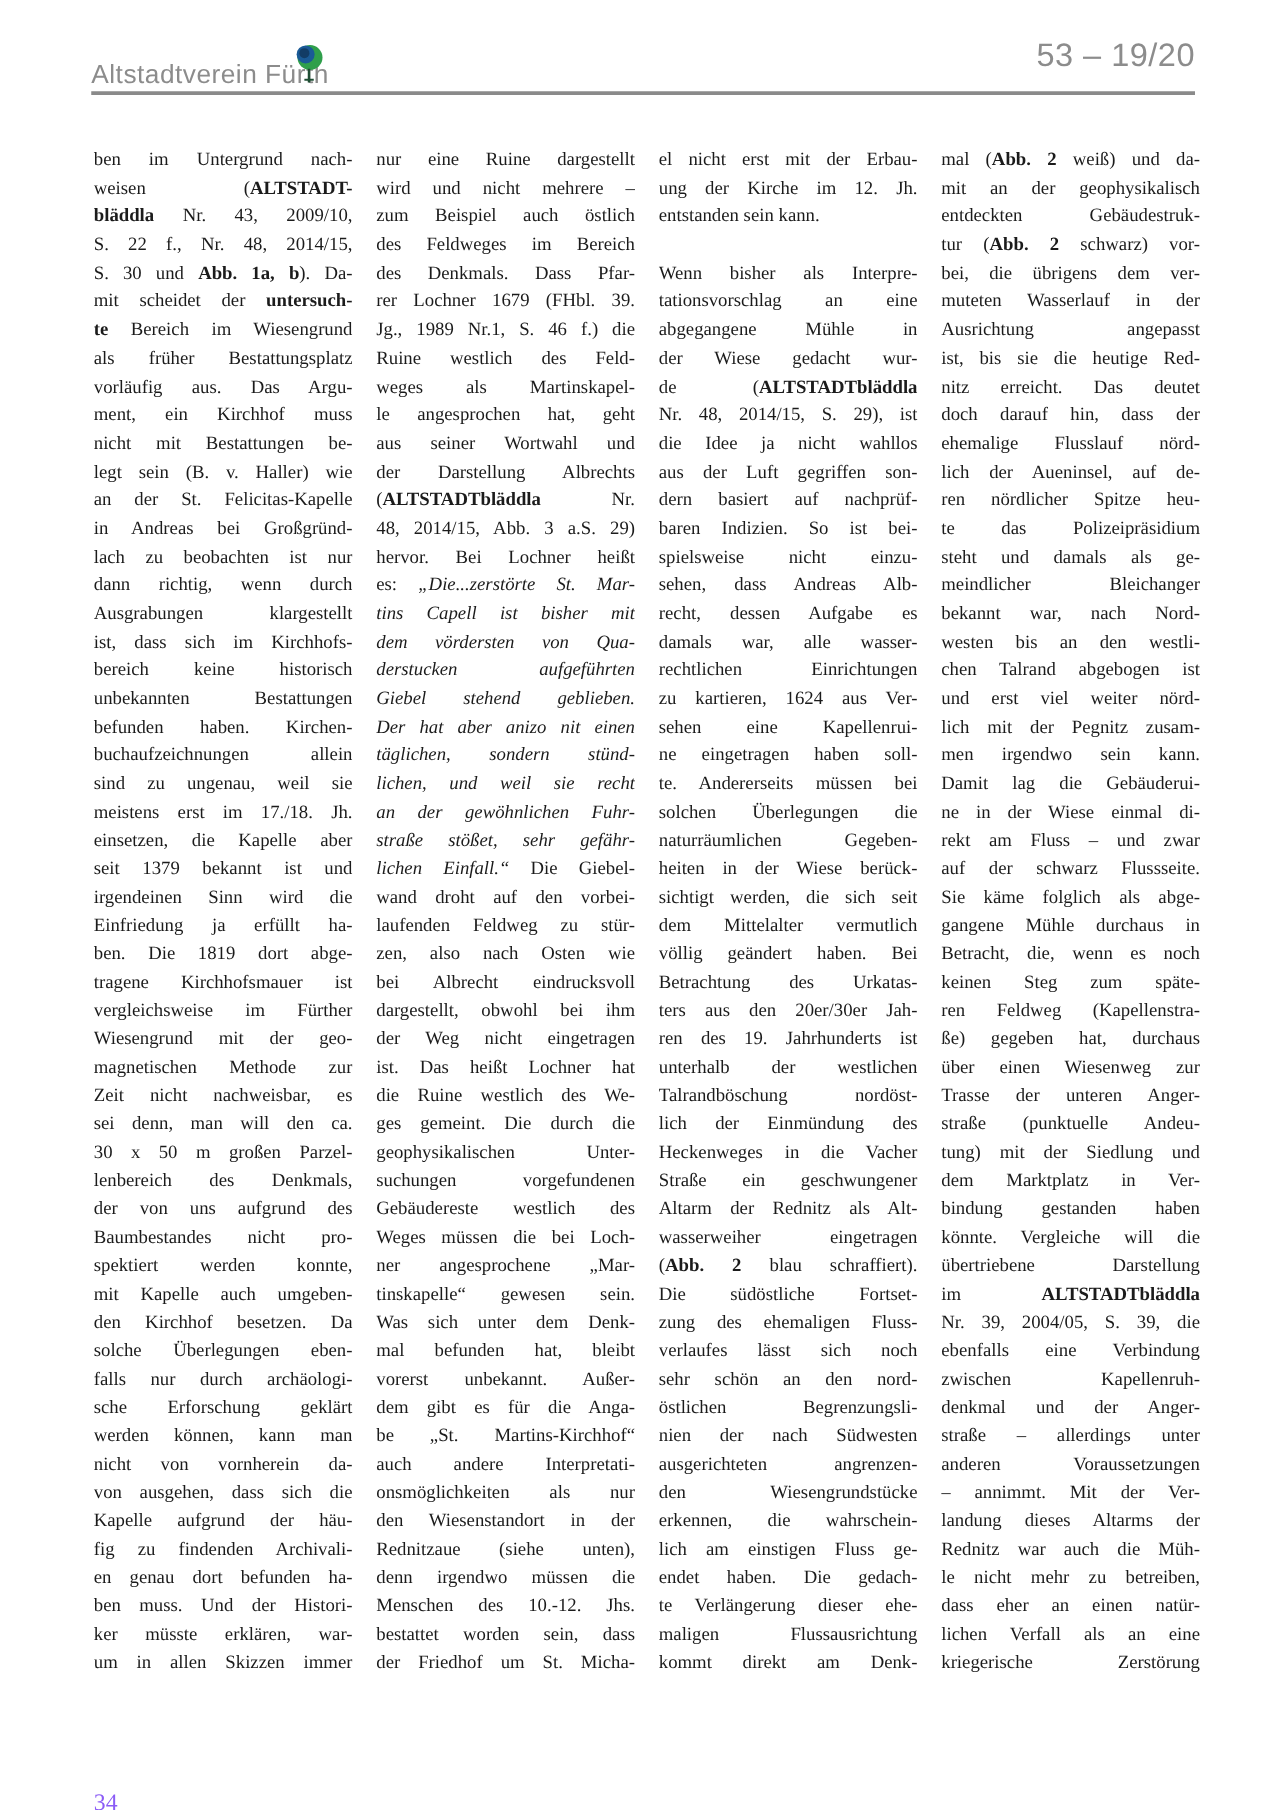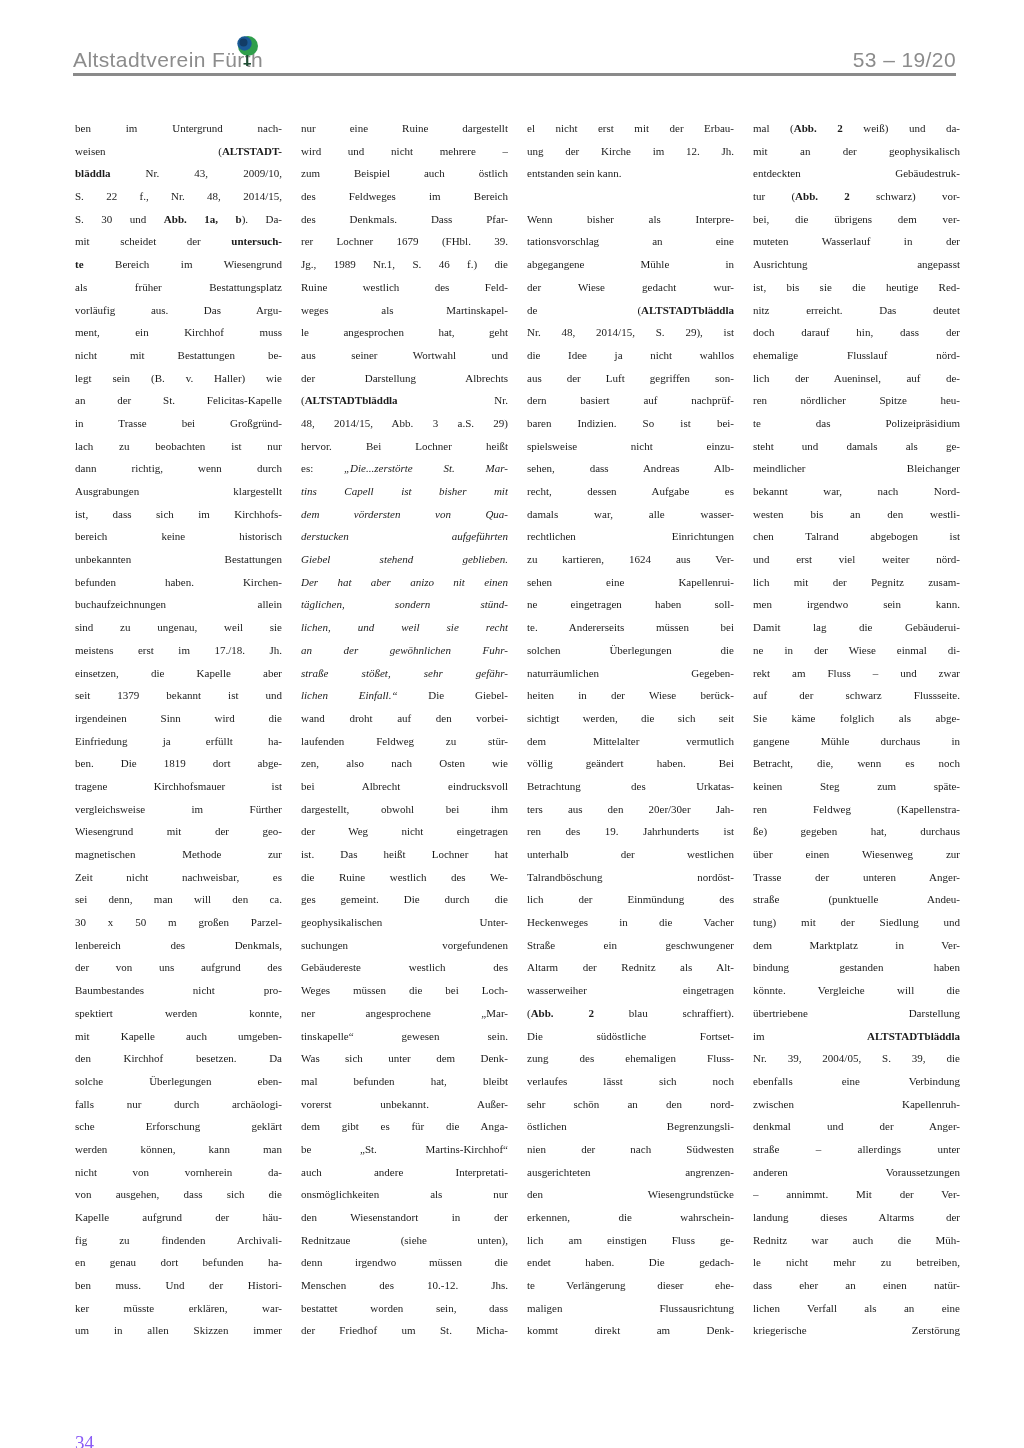--- a/index.html
+++ b/index.html
@@ -32,42 +32,42 @@
   .pub-title {
     position: absolute;
     left: 0;
     bottom: 4px;
     font-size: 21px;
     letter-spacing: 0.4px;
   }
   .issue {
     position: absolute;
     right: 0;
-    bottom: 4px;
-    font-size: 21px;
+    bottom: 16px;
+    font-size: 26px;
     letter-spacing: 0.4px;
   }
   .logo {
     position: absolute;
     left: 158px;
     top: -8px;
     width: 30px;
     height: 40px;
   }
   
   .columns {
     position: absolute;
     left: 75px;
     top: 117px;
     display: flex;
     gap: 19px;
   }
   .col {
     width: 207px;
-    font-size: 11px;
+    font-size: 15px;
     line-height: 22.7px;
   }
   .line {
     height: 22.7px;
     overflow: hidden;
     text-align: justify;
     text-align-last: justify;
   }
   .line.para-end { text-align-last: left; }
   .line.blank { height: 22.7px; }
@@ -108,21 +108,21 @@
         <div class="line">S. 22 f., Nr. 48, 2014/15,</div>
         <div class="line">S. 30 und <b>Abb. 1a, b</b>). Da-</div>
         <div class="line">mit scheidet der <b>untersuch-</b></div>
         <div class="line"><b>te</b> Bereich im Wiesengrund</div>
         <div class="line">als früher Bestattungsplatz</div>
         <div class="line">vorläufig aus. Das Argu-</div>
         <div class="line">ment, ein Kirchhof muss</div>
         <div class="line">nicht mit Bestattungen be-</div>
         <div class="line">legt sein (B. v. Haller) wie</div>
         <div class="line">an der St. Felicitas-Kapelle</div>
-        <div class="line">in Trasse bei Großgründ-</div>
+        <div class="line">in Andreas bei Großgründ-</div>
         <div class="line">lach zu beobachten ist nur</div>
         <div class="line">dann richtig, wenn durch</div>
         <div class="line">Ausgrabungen klargestellt</div>
         <div class="line">ist, dass sich im Kirchhofs-</div>
         <div class="line">bereich keine historisch</div>
         <div class="line">unbekannten Bestattungen</div>
         <div class="line">befunden haben. Kirchen-</div>
         <div class="line">buchaufzeichnungen allein</div>
         <div class="line">sind zu ungenau, weil sie</div>
         <div class="line">meistens erst im 17./18. Jh.</div>

